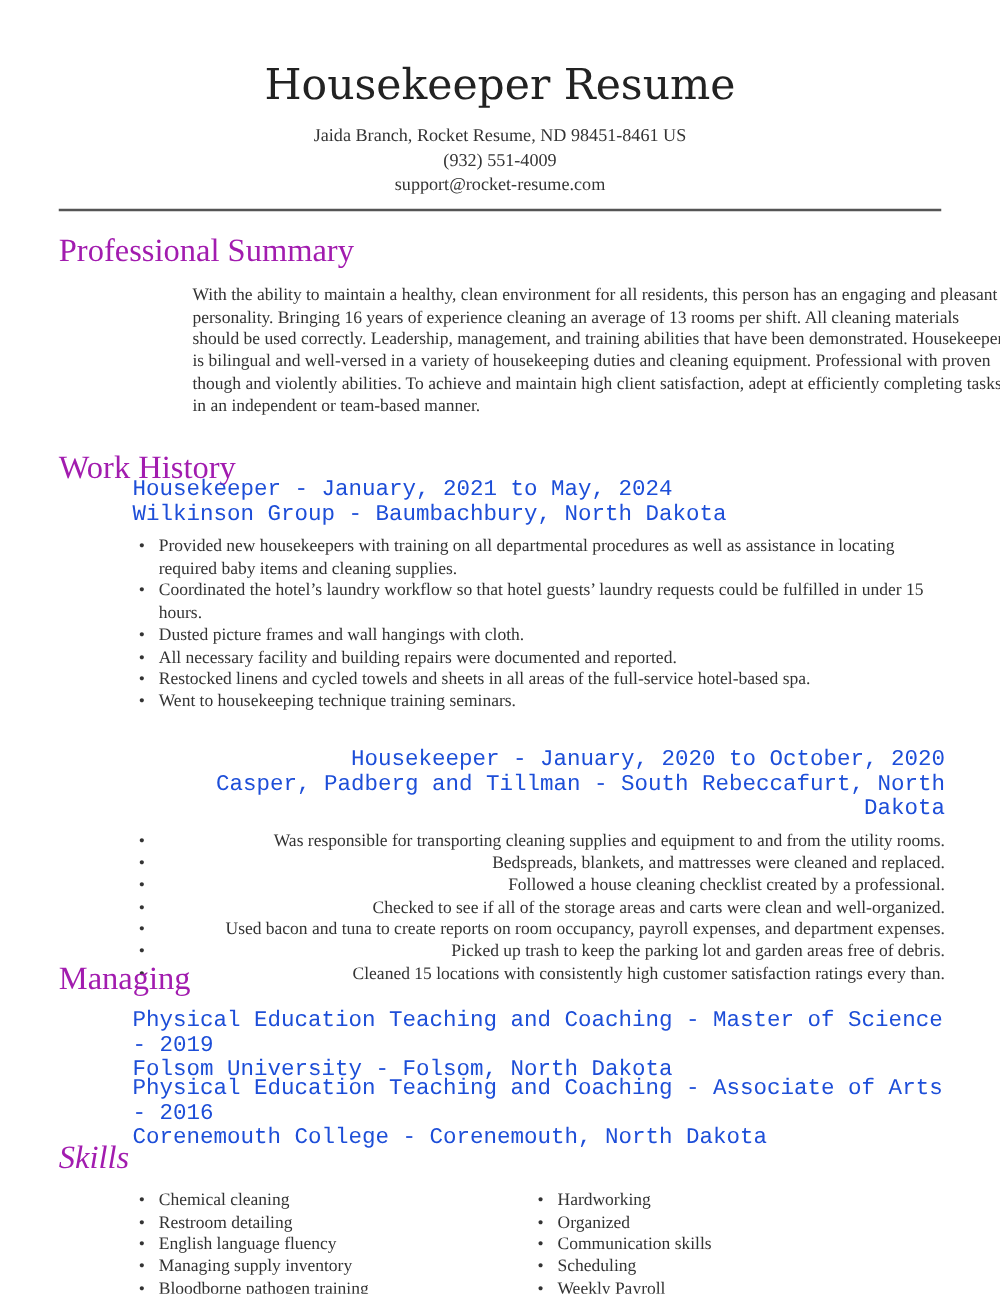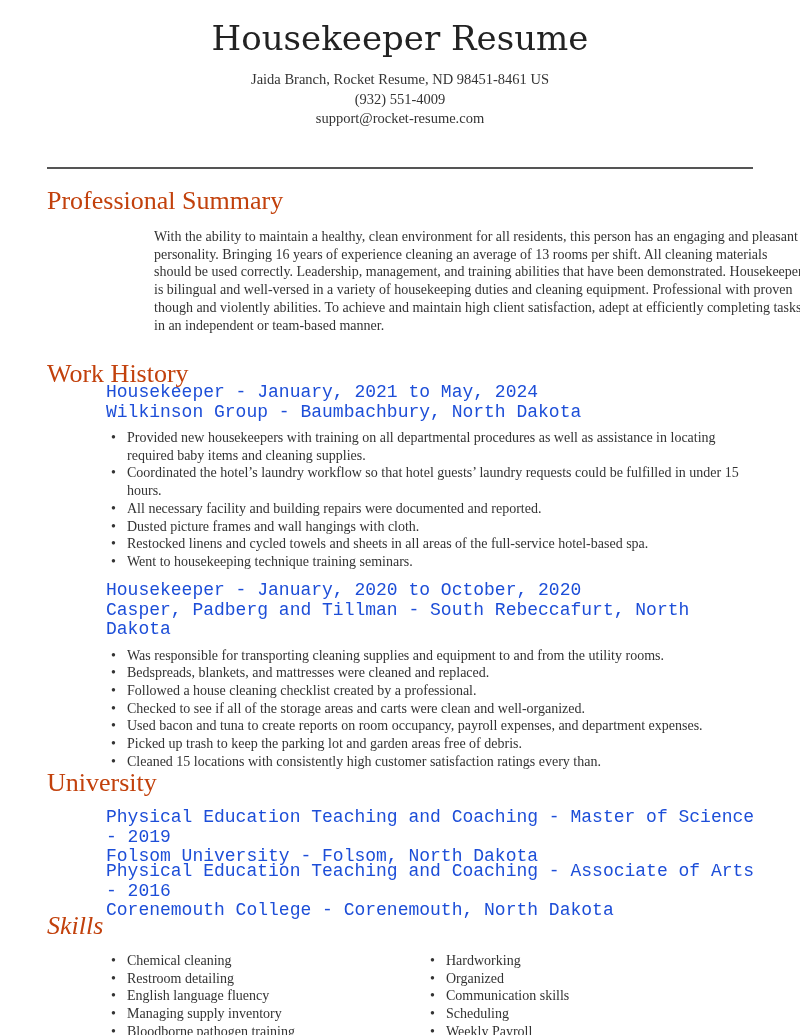--- a/index.html
+++ b/index.html
@@ -1,22 +1,22 @@
 <!DOCTYPE html>
 <html><head>
 <meta charset="utf-8">
 <style>
   * { margin: 0; padding: 0; box-sizing: border-box; }
   html, body { width: 800px; height: 1035px; overflow: hidden; background: #ffffff; }
   body { font-family: "DejaVu Serif", "Liberation Serif", serif; color: #222222; position: relative; }
-  .header { text-align: center; padding-top: 18px; }
+  .header { text-align: center; padding-top: 48px; }
   .title { font-size: 34px; font-weight: normal; letter-spacing: 0px; line-height: 40px; color: #222; font-family: "DejaVu Serif", serif; }
   .contact { margin-top: 12px; font-size: 13px; line-height: 19.5px; color: #333; font-family: "Liberation Serif", "DejaVu Serif", serif; font-size: 14.5px; }
   .rule { position: absolute; left: 47px; top: 167px; width: 706px; height: 2px; background: #555; }
-  .section-title { position: absolute; left: 47px; font-size: 26px; font-weight: normal; color: #c2410c; font-family: "Liberation Serif", "DejaVu Serif", serif; }
+  .section-title { position: absolute; left: 47px; font-size: 26px; font-weight: normal; color: #a21caf; font-family: "Liberation Serif", "DejaVu Serif", serif; }
   .body-text { font-family: "Liberation Serif", "DejaVu Serif", serif; font-size: 14px; line-height: 17.7px; color: #333; margin-left: 48px; }
   .summary { position: absolute; left: 106px; top: 228px; width: 650px; }
   .job { position: absolute; left: 106px; width: 650px; }
   .job-line { font-family: Liberation Mono, monospace; font-size: 18px; line-height: 19.5px; color: #1d4ed8; }
   ul.bullets { list-style: none; margin-top: 7px; }
   ul.bullets li { position: relative; padding-left: 21px; font-family: "Liberation Serif", "DejaVu Serif", serif; font-size: 14px; line-height: 17.7px; color: #333; }
   ul.bullets li::before { content: "•"; position: absolute; left: 5px; top: 0; }
   .edu { position: absolute; left: 106px; width: 650px; }
   .skills { position: absolute; left: 106px; top: 952px; width: 650px; display: flex; }
   .skills ul { width: 319px; }
@@ -39,42 +39,42 @@
 <p class="summary body-text">With the ability to maintain a healthy, clean environment for all residents, this person has an engaging and pleasant personality. Bringing 16 years of experience cleaning an average of 13 rooms per shift. All cleaning materials should be used correctly. Leadership, management, and training abilities that have been demonstrated. Housekeeper is bilingual and well-versed in a variety of housekeeping duties and cleaning equipment. Professional with proven though and violently abilities. To achieve and maintain high client satisfaction, adept at efficiently completing tasks in an independent or team-based manner.</p>
 
 <h2 class="section-title" style="top:343px;margin-top:16px;">Work History</h2>
 
 <div class="job" style="top:383px;">
   <div class="job-line">Housekeeper - January, 2021 to May, 2024</div>
   <div class="job-line">Wilkinson Group - Baumbachbury, North Dakota</div>
   <ul class="bullets">
     <li>Provided new housekeepers with training on all departmental procedures as well as assistance in locating required baby items and cleaning supplies.</li>
     <li>Coordinated the hotel’s laundry workflow so that hotel guests’ laundry requests could be fulfilled in under 15 hours.</li>
+    <li>Dusted picture frames and wall hangings with cloth.</li>
     <li>All necessary facility and building repairs were documented and reported.</li>
-    <li>Dusted picture frames and wall hangings with cloth.</li>
     <li>Restocked linens and cycled towels and sheets in all areas of the full-service hotel-based spa.</li>
     <li>Went to housekeeping technique training seminars.</li>
   </ul>
 </div>
 
-<div class="job" style="top:581px;">
+<div class="job" style="top:599px;text-align:right;">
   <div class="job-line">Housekeeper - January, 2020 to October, 2020</div>
   <div class="job-line">Casper, Padberg and Tillman - South Rebeccafurt, North Dakota</div>
   <ul class="bullets">
     <li>Was responsible for transporting cleaning supplies and equipment to and from the utility rooms.</li>
     <li>Bedspreads, blankets, and mattresses were cleaned and replaced.</li>
     <li>Followed a house cleaning checklist created by a professional.</li>
     <li>Checked to see if all of the storage areas and carts were clean and well-organized.</li>
     <li>Used bacon and tuna to create reports on room occupancy, payroll expenses, and department expenses.</li>
     <li>Picked up trash to keep the parking lot and garden areas free of debris.</li>
     <li>Cleaned 15 locations with consistently high customer satisfaction ratings every than.</li>
   </ul>
 </div>
 
-<h2 class="section-title" style="top:768px;">University</h2>
+<h2 class="section-title" style="top:768px;">Managing</h2>
 
 <div class="edu" style="top:808px;">
   <div class="job-line">Physical Education Teaching and Coaching - Master of Science - 2019</div>
   <div class="job-line">Folsom University - Folsom, North Dakota</div>
 </div>
 <div class="edu" style="top:862px;">
   <div class="job-line">Physical Education Teaching and Coaching - Associate of Arts - 2016</div>
   <div class="job-line">Corenemouth College - Corenemouth, North Dakota</div>
 </div>
 

